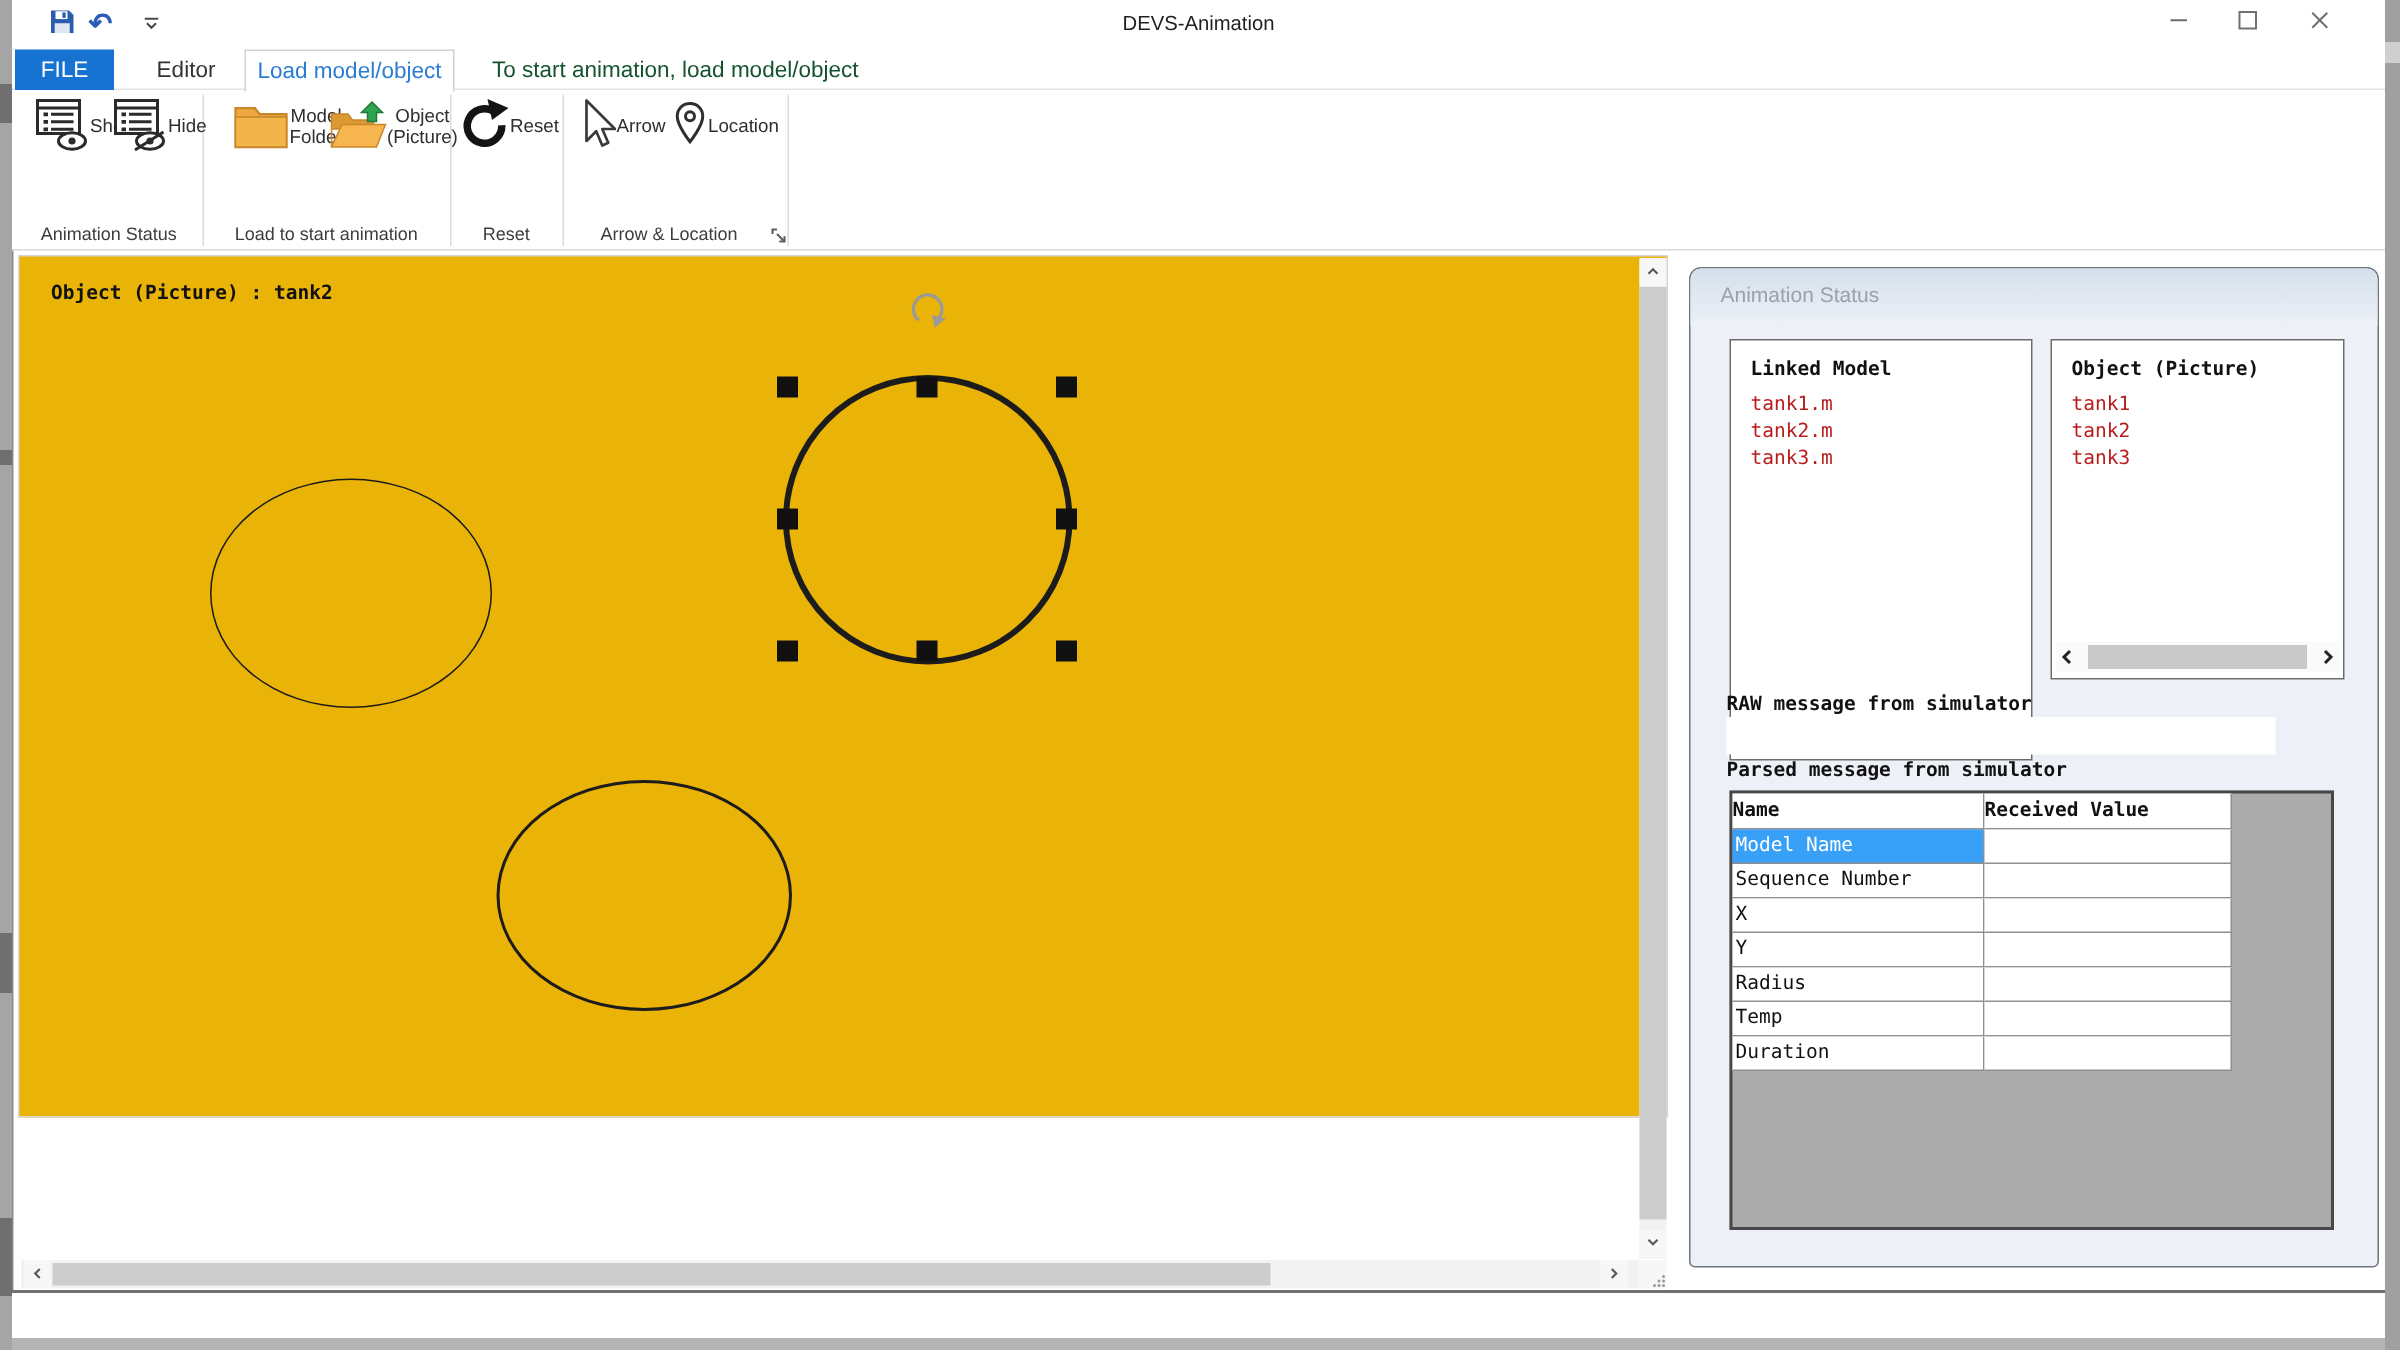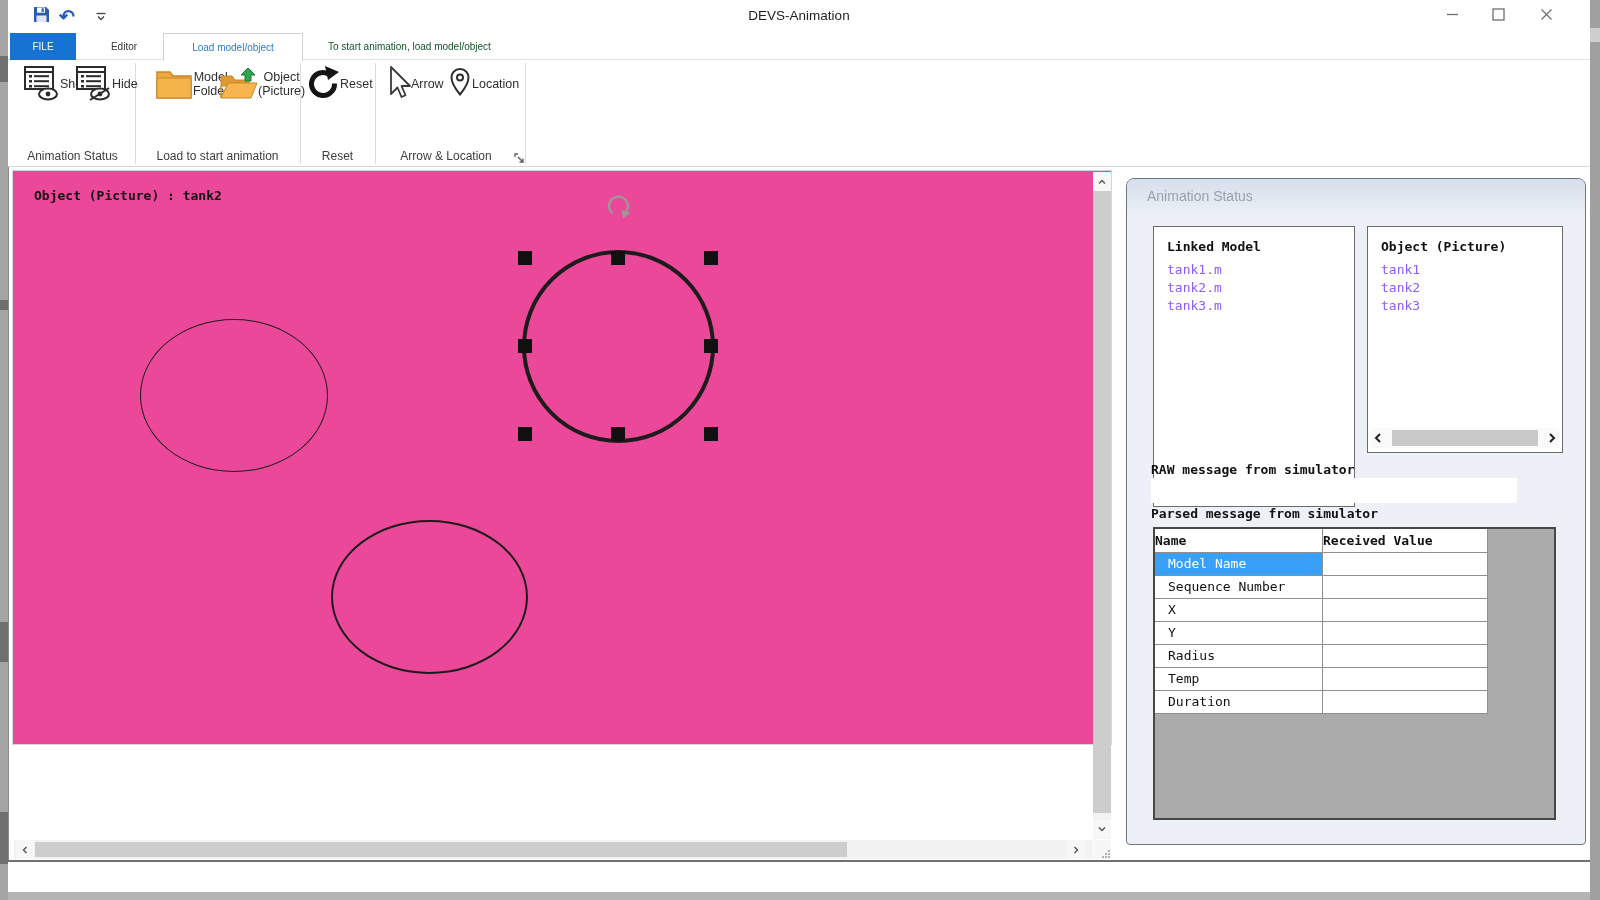--- a/index.html
+++ b/index.html
@@ -20,36 +20,36 @@
 
 .titlebar{left:8px;top:0;width:1582px;height:33px;background:#fff}
 .win-title{left:0;top:8px;width:100%;text-align:center;font-size:13.5px;color:#1f1f1f}
 .qat{top:0;height:33px;display:flex;align-items:center}
 .qat-btn{display:flex;align-items:center;justify-content:center;width:26px;height:26px}
 .undo-glyph{font-size:19px;font-weight:bold;color:#2a5db5;line-height:1}
 .winbtn{top:0;height:32px;display:flex;align-items:center;justify-content:center}
 
 
 .tabrow{left:8px;top:33px;width:1582px;height:27px;background:#fff;border-bottom:1px solid #e4e4e4}
-.tab{position:absolute;top:0;height:27px;display:flex;align-items:center;justify-content:center;font-size:10px;color:#333}
+.tab{position:absolute;top:0;height:27px;display:flex;align-items:center;justify-content:center;font-size:15px;color:#333}
 .tab-file{left:2px;width:66px;background:#1673d2;color:#fff}
 .tab-editor{left:78px;width:76px}
 .tab-load{left:155px;width:140px;height:28px;background:#fff;border:1px solid #d2d2d2;border-bottom:none;color:#2a7cd4;z-index:2}
 .tab-hint{left:304px;width:330px;justify-content:flex-start;padding-left:16px;color:#14532d}
 
 
 .ribbon{left:8px;top:60px;width:1582px;height:107px;background:#fff;border-bottom:1px solid #d9d9d9}
 .rib-sep{position:absolute;top:3px;height:101px;width:1px;background:#dcdcdc}
 .rib-btn{position:absolute;top:4px;display:flex;flex-direction:row;align-items:center;font-size:12.5px;color:#2f2f2f;cursor:default}
 .rib-ico{height:38px;display:flex;align-items:center;justify-content:center}
 .rib-label{text-align:center;line-height:14px;margin-top:1px}
 .rib-grp{position:absolute;top:89px;text-align:center;font-size:12px;color:#3d3d3d}
 
 
-.canvas{left:12px;top:170px;width:1100px;height:575px;background:#ec4899;border:1px solid #d6d6d6}
+.canvas{left:12px;top:170px;width:1100px;height:575px;background:#eab308;border:1px solid #d6d6d6}
 .canvas-caption{left:21px;top:17px;font-size:13px;font-weight:bold;color:#111}
 .ellipse{position:absolute;border-style:solid;border-color:#1c1c1c;border-radius:50%;background:transparent}
 .handle{position:absolute;width:14px;height:14px;background:#101010}
 .rotate-ico{left:592px;top:22px}
 
 
 .vscroll{left:1080px;top:1px;width:18px;height:667px;background:#f2f2f2}
 .vthumb{left:1080px;top:20px;width:18px;height:622px;background:#cdcdcd}
 .sb-btn{position:absolute;display:flex;align-items:center;justify-content:center;background:#f7f7f7}
 .hscroll{left:1px;top:669px;width:1078px;height:19px;background:#f2f2f2}
@@ -59,33 +59,33 @@
 
 .row-divider{left:8px;top:860px;width:1582px;height:2px;background:#707070}
 .statusbar{left:8px;top:862px;width:1582px;height:30px;background:#fff}
 
 
 .panel{left:1126px;top:178px;width:460px;height:667px;background:#edf1f7;border:1px solid #6f767e;border-radius:8px 8px 4px 4px}
 .panel::before{content:"";position:absolute;left:0;top:0;right:0;height:38px;border-radius:7px 7px 0 0;background:linear-gradient(#d5dfeb,#edf1f7)}
 .panel-title{left:20px;top:9px;font-size:14px;color:#98a1ad}
 .listbox{position:absolute;background:#fff;border:1px solid #6b6b6b}
 .lb-head{font-family:"DejaVu Sans Mono",monospace;font-weight:bold;font-size:13px;color:#111;padding:12px 0 7px 13px}
-.lb-item{font-family:"DejaVu Sans Mono",monospace;font-size:13px;color:#8b5cf6;line-height:18px;padding-left:13px}
+.lb-item{font-family:"DejaVu Sans Mono",monospace;font-size:13px;color:#b91c1c;line-height:18px;padding-left:13px}
 .lb-scroll{position:absolute;left:3px;right:3px;bottom:4px;height:20px;display:flex;align-items:center;background:#fafafa}
 .lb-arrow{width:14px;height:18px;display:flex;align-items:center;justify-content:center}
 .lb-thumb{flex:1;height:16px;background:#c9c9c9;margin:0 7px}
 .panel-label{position:absolute;font-family:"DejaVu Sans Mono",monospace;font-weight:bold;font-size:13px;color:#111}
 .raw-box{left:24px;top:299px;width:366px;height:25px;background:#fff}
 
 
 .ptable{left:26px;top:348px;width:403px;height:293px;background:#ababab;border:2px solid #474747}
 .prow{display:flex;height:23px}
 .phead{height:24px}
 .pcell{background:#fff;border-right:1px solid #8f8f8f;border-bottom:1px solid #8f8f8f;font-family:"DejaVu Sans Mono",monospace;font-size:13px;color:#111;line-height:22px;overflow:hidden;white-space:nowrap}
-.pcell-name{width:168px;padding-left:13px}
+.pcell-name{width:168px;padding-left:2px}
 .pcell-val{width:165px}
 .phead .pcell{font-weight:bold;text-align:left;padding-left:0;line-height:23px}
 .prow.selected .pcell-name{background:#38a0f6;color:#fff}
 </style>
 </head>
 <body>
 
 <div class="abs sliver-left">
   <div class="abs sliver-mark" style="top:56px;height:26px"></div>
   <div class="abs sliver-mark" style="top:300px;height:10px"></div>

